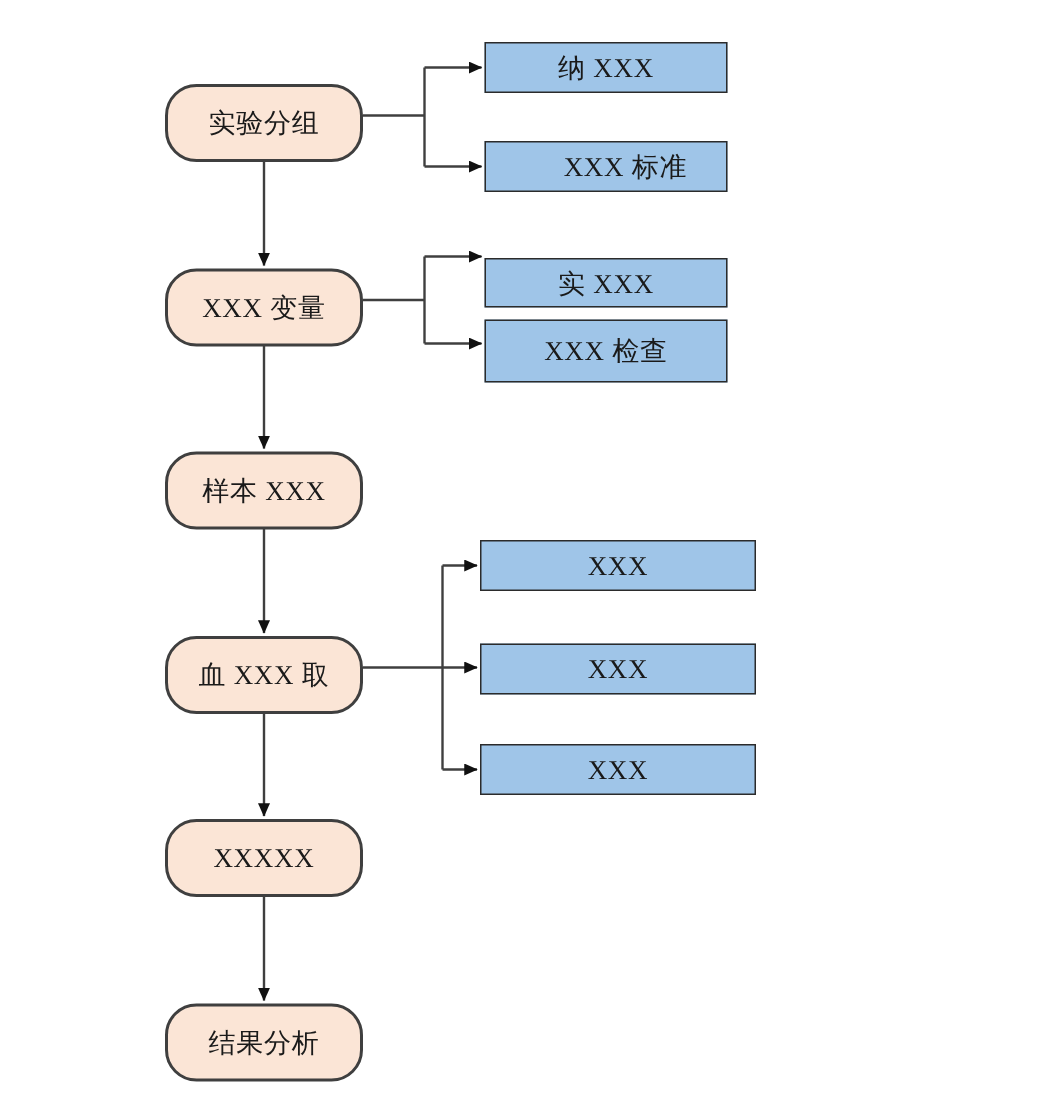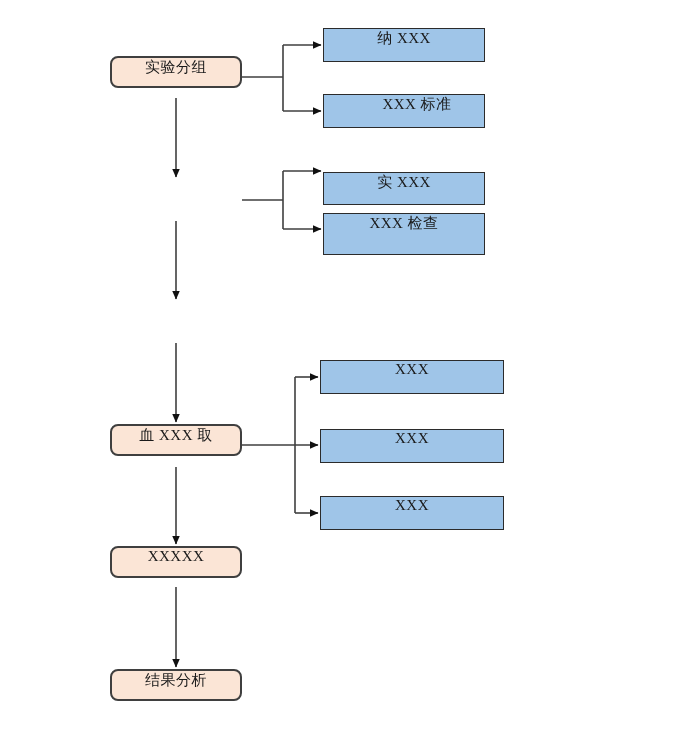--- a/index.html
+++ b/index.html
@@ -28,32 +28,32 @@
     stroke-width:1.6;
     fill:none;
   }
   svg.connectors .arrowhead{
     fill:#111;
     stroke:none;
   }
   .node{
     position:absolute;
     z-index:2;
-    display:flex;align-items:flex-start;justify-content:center;
-    font-size:15px;
+    display:flex;align-items:center;justify-content:center;
+    font-size:18px;
     color:var(--text);
     letter-spacing:0.5px;
     box-sizing:border-box;
     text-align:center;
   }
   .flow-node{
-    left:110px;width:132px;height:32px;
+    left:110px;width:132px;height:52px;
     background:var(--flow-fill);
     border:2px solid var(--flow-border);
-    border-radius:8px;
+    border-radius:21px;
   }
   .branch-node{
     background:var(--branch-fill);
     border:1px solid var(--branch-border);
   }
 </style>
 </head>
 <body>
 
 <div class="canvas">
@@ -83,20 +83,26 @@
 
     <path d="M295 377 V513"></path>
     <path d="M242 445 H318" marker-end="url(#arrow)"></path>
     <path d="M295 377 H318" marker-end="url(#arrow)"></path>
     <path d="M295 513 H318" marker-end="url(#arrow)"></path>
   </svg>
 
   <div class="node flow-node" style="top:56px;">
     <span>实验分组</span>
   </div>
+  <div class="node flow-node" style="top:179px;">
+    <span>XXX 变量</span>
+  </div>
+  <div class="node flow-node" style="top:301px;">
+    <span>样本 XXX</span>
+  </div>
   <div class="node flow-node" style="top:546px;">
     <span>XXXXX</span>
   </div>
   <div class="node flow-node" style="top:424px;">
     <span>血 XXX 取</span>
   </div>
   <div class="node flow-node" style="top:669px;">
     <span>结果分析</span>
   </div>
 

